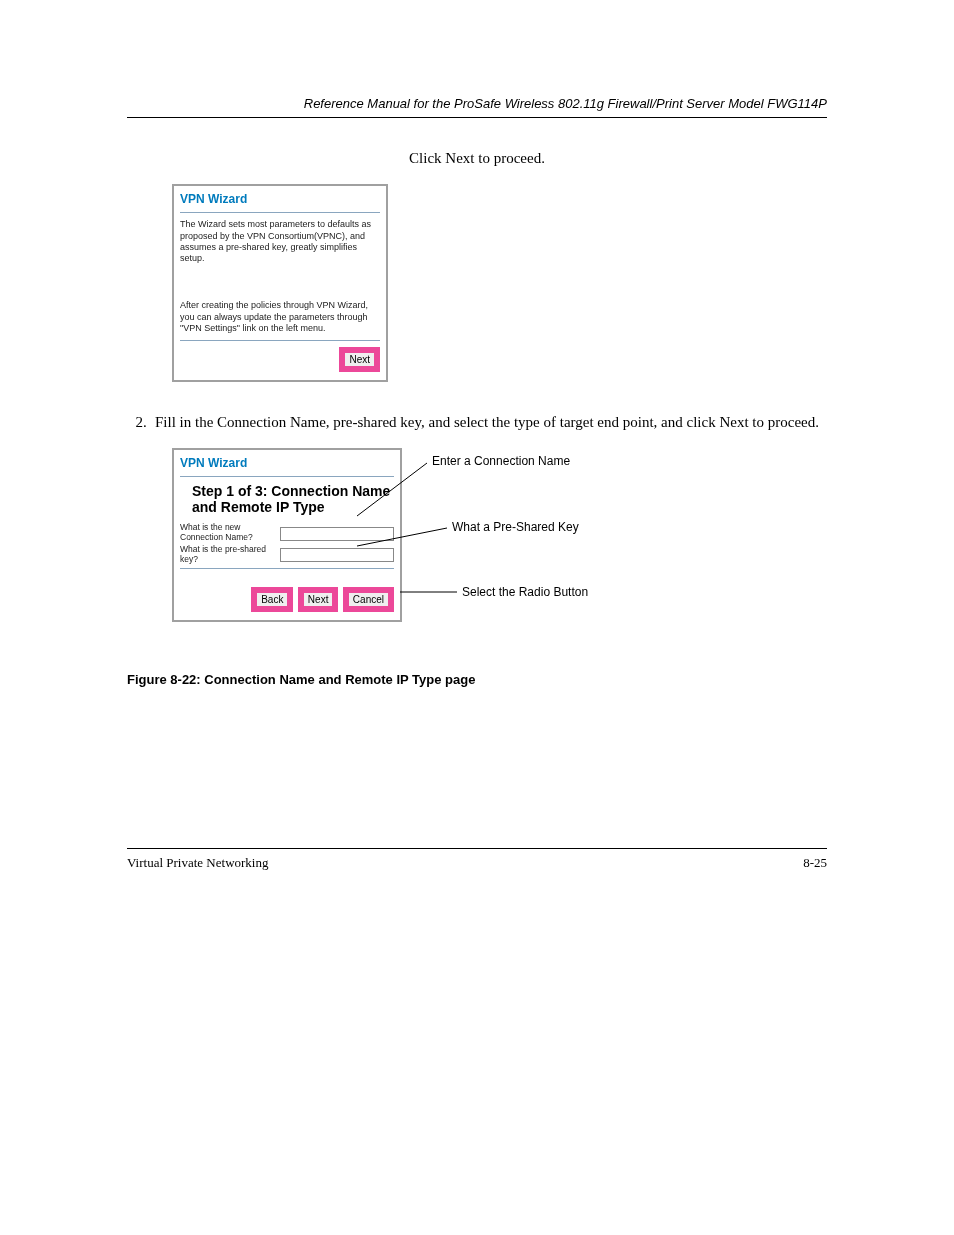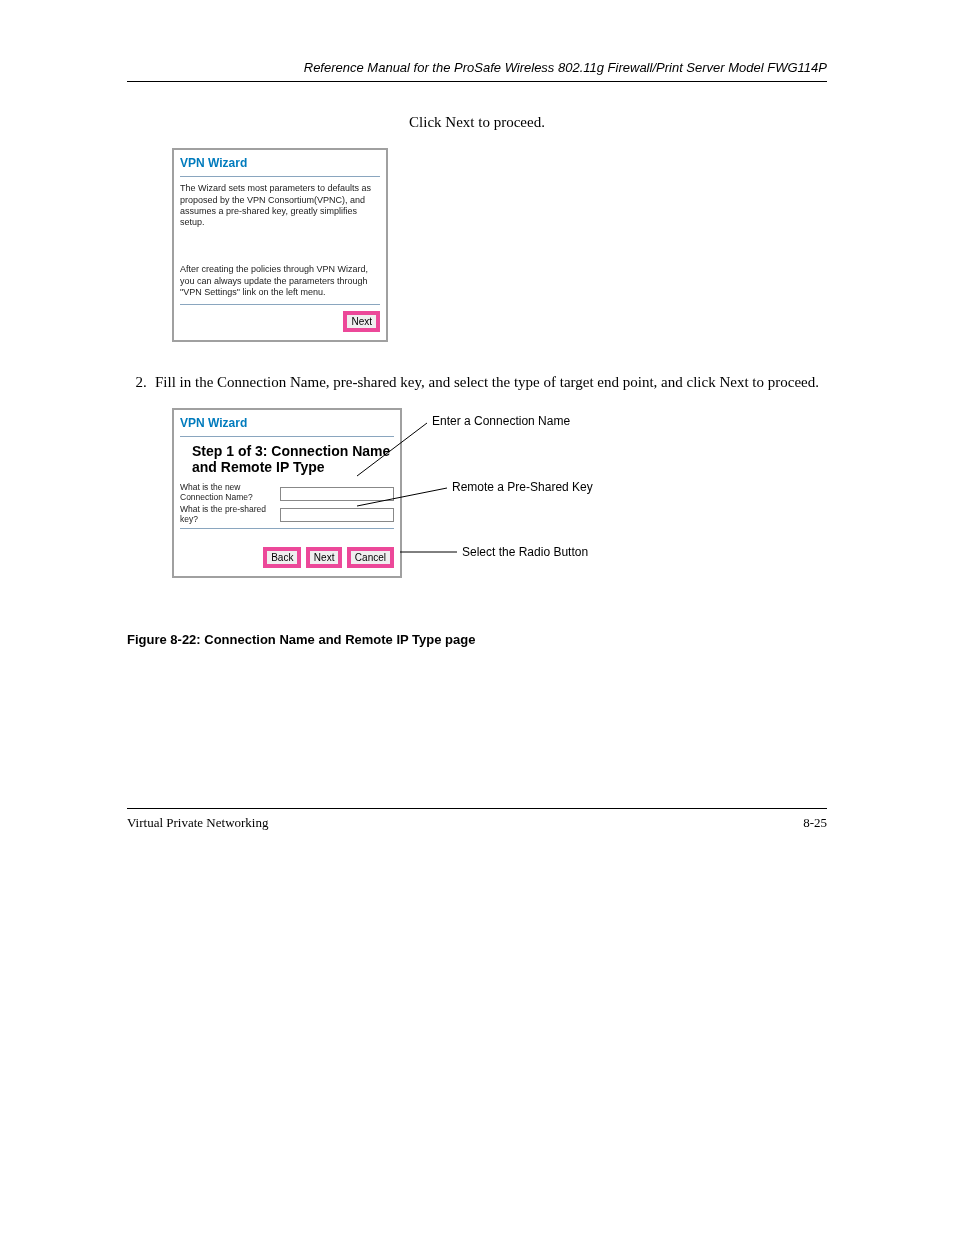--- a/index.html
+++ b/index.html
@@ -5,21 +5,21 @@
   html, body {
     margin: 0;
     padding: 0;
     background: #fff;
     font-family: Arial, Helvetica, sans-serif;
     color: #000;
   }
   .page {
     width: 875px;
     margin: 0 auto;
-    padding-top: 60px;
+    padding-top: 96px;
     box-sizing: border-box;
   }
   .content {
     width: 700px;
     margin: 0 auto;
   }
   .running-head {
     font-style: italic;
     font-size: 13px;
     text-align: right;
@@ -71,21 +71,21 @@
     height: 24px;
   }
   .wiz .btnrow {
     text-align: right;
   }
   .wiz button,
   .wiz2 button {
     font-family: inherit;
     font-size: 10px;
     padding: 1px 4px;
-    border: 4px solid #ec4899;
+    border: 6px solid #ec4899;
     background: #efefef;
     cursor: pointer;
   }
   .fig-caption {
     font-family: Arial, Helvetica, sans-serif;
     font-size: 13px;
     font-weight: bold;
     margin: 14px 0 0 0;
   }
   
@@ -232,21 +232,21 @@
           <button>Cancel</button>
         </div>
       </div>
 
       <svg class="svg-lines" width="700" height="230">
         <line x1="230" y1="68" x2="300" y2="15" stroke="#000" stroke-width="1"></line>
         <line x1="230" y1="98" x2="320" y2="80" stroke="#000" stroke-width="1"></line>
         <line x1="273" y1="144" x2="330" y2="144" stroke="#000" stroke-width="1"></line>
       </svg>
       <div class="callout-label" style="left:305px; top:6px;">Enter a Connection Name</div>
-      <div class="callout-label" style="left:325px; top:72px;">Remote a Pre-Shared Key</div>
+      <div class="callout-label" style="left:325px; top:72px;">What a Pre-Shared Key</div>
       <div class="callout-label" style="left:335px; top:137px;">Select the Radio Button</div>
 
       <div class="fig-caption" style="position:absolute; top:210px; left:0;">Figure 8-22:  Connection Name and Remote IP Type page</div>
     </div>
 
     <hr class="foot-rule">
     <div class="footline">
       <span>Virtual Private Networking</span>
       <span>8-25</span>
     </div>

